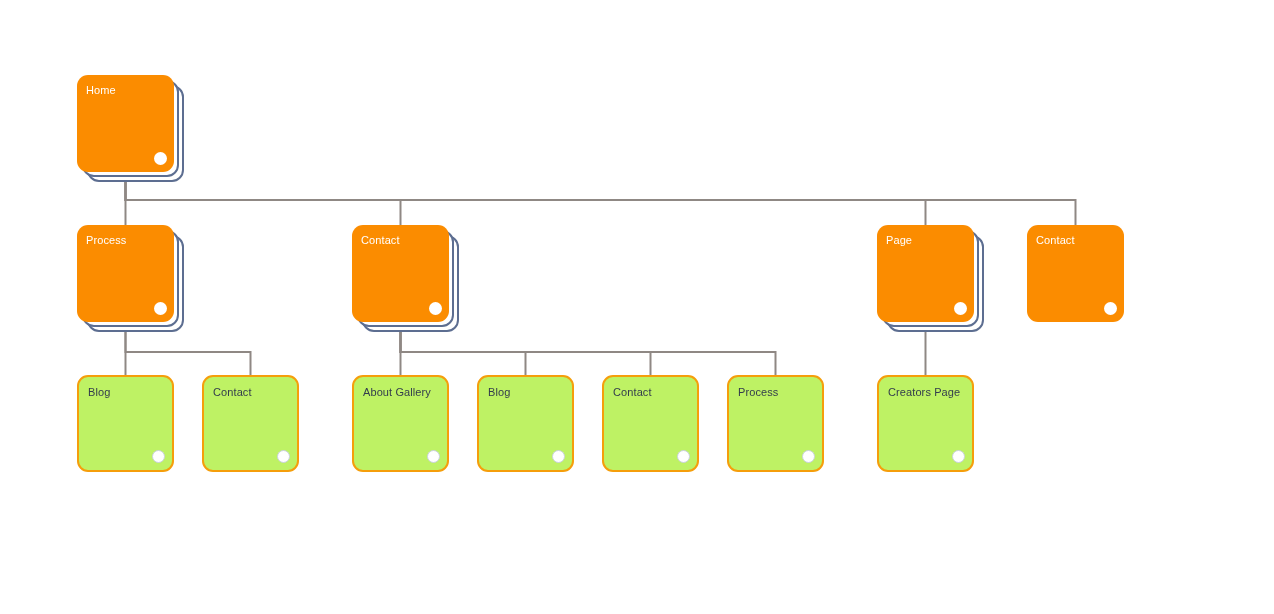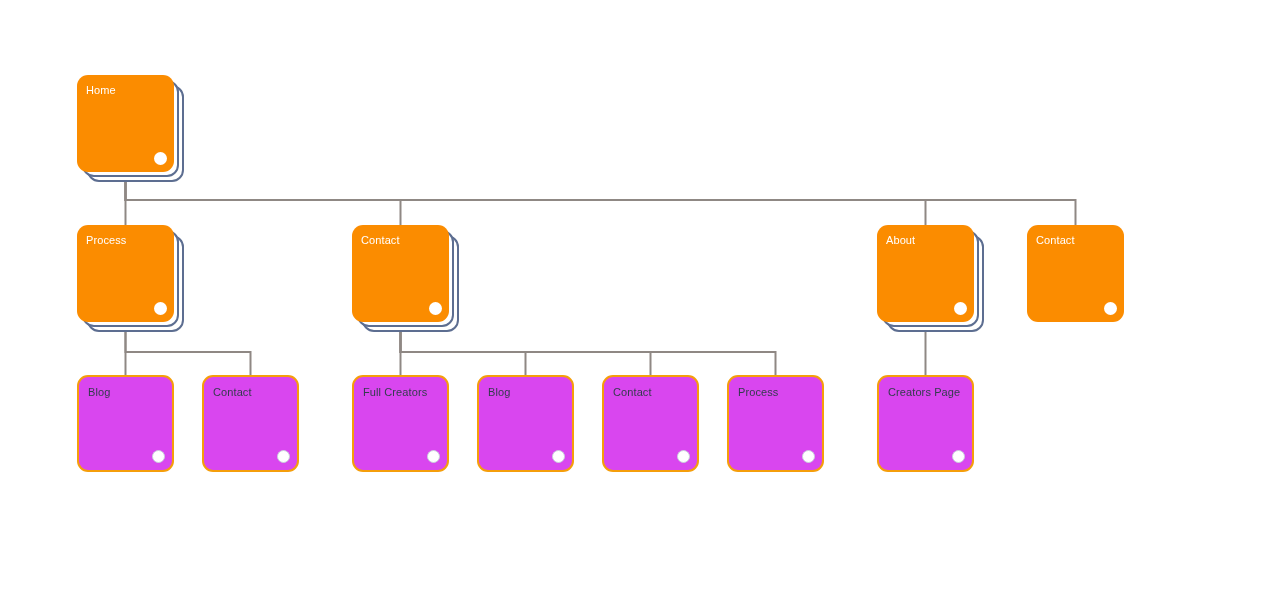--- a/index.html
+++ b/index.html
@@ -37,21 +37,21 @@
     box-sizing: border-box;
     z-index: 3;
     cursor: pointer;
   }
   .node.primary .card,
   .node.primary-stacked .card {
     background: var(--node-fill, #FB8C00);
     color: var(--node-text, #ffffff);
   }
   .node.leaf .card {
-    background: #d946ef;
+    background: #bef264;
     border: 2px solid var(--leaf-border, #F59E0B);
     color: var(--leaf-text, #333C4D);
   }
   .node .label {
     position: absolute;
     left: 9px;
     top: 9px;
     font-size: 11px;
     line-height: 13px;
     letter-spacing: 0.1px;
@@ -129,21 +129,21 @@
     <div class="stack-layer l1"></div>
     <div class="card">
       <span class="label">Contact</span>
       <span class="handle"></span>
     </div>
   </div>
       <div class="node primary-stacked" style="left: 877px; top: 225px;">
     <div class="stack-layer l2"></div>
     <div class="stack-layer l1"></div>
     <div class="card">
-      <span class="label">About</span>
+      <span class="label">Page</span>
       <span class="handle"></span>
     </div>
   </div>
       <div class="node primary" style="left: 1027px; top: 225px;">
 
     <div class="card">
       <span class="label">Contact</span>
       <span class="handle"></span>
     </div>
   </div>
@@ -157,21 +157,21 @@
       <div class="node leaf" style="left: 202px; top: 375px;">
 
     <div class="card">
       <span class="label">Contact</span>
       <span class="handle"></span>
     </div>
   </div>
       <div class="node leaf" style="left: 352px; top: 375px;">
 
     <div class="card">
-      <span class="label">Full Creators</span>
+      <span class="label">About Gallery</span>
       <span class="handle"></span>
     </div>
   </div>
       <div class="node leaf" style="left: 477px; top: 375px;">
 
     <div class="card">
       <span class="label">Blog</span>
       <span class="handle"></span>
     </div>
   </div>

